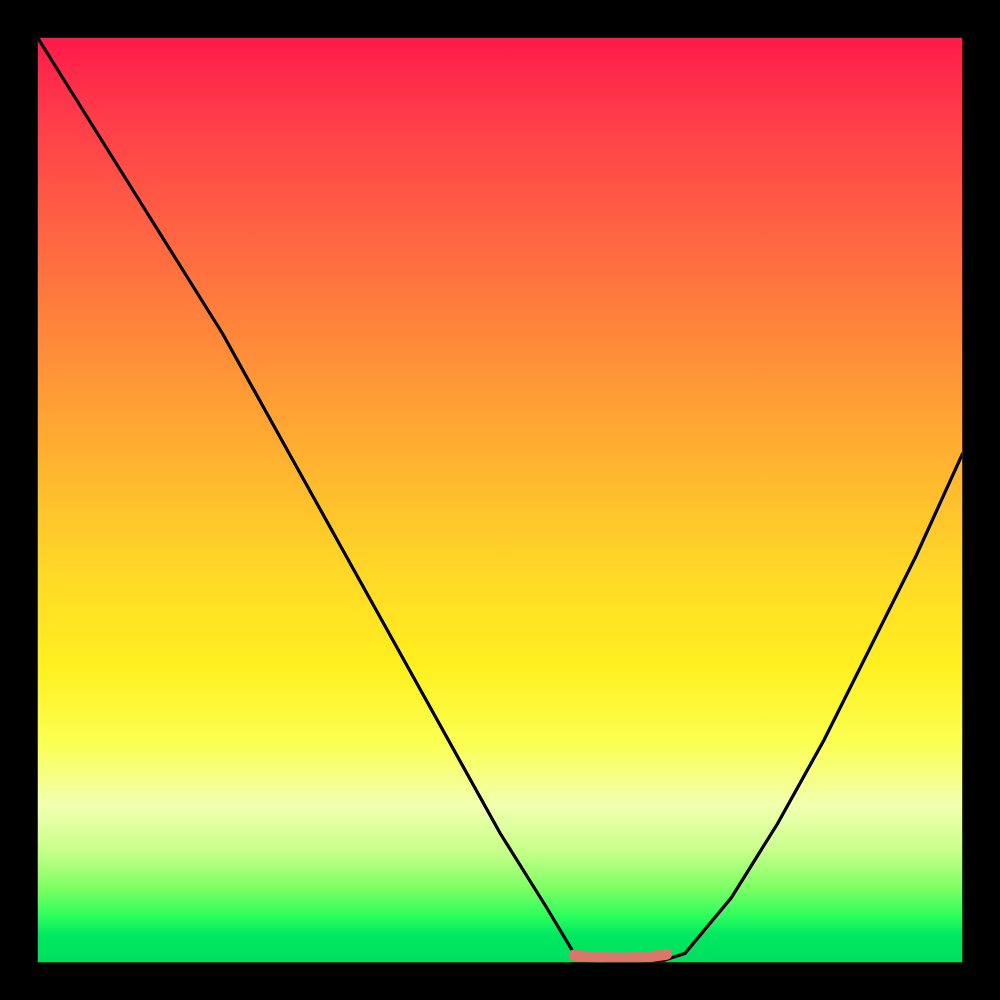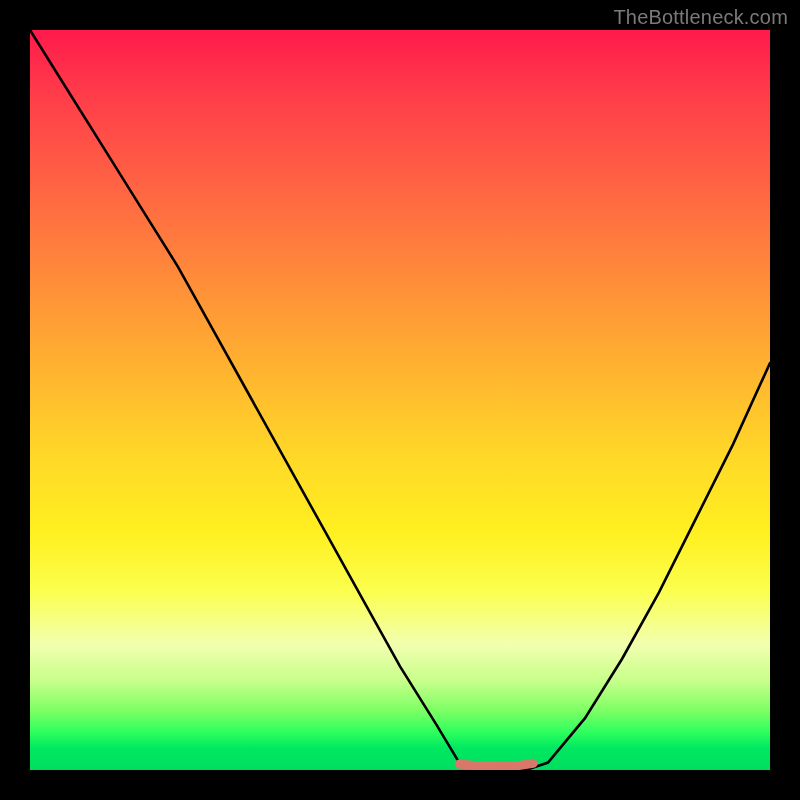--- a/index.html
+++ b/index.html
@@ -58,21 +58,20 @@
     color: #7a7a7a;
     font-size: 20px;
     letter-spacing: 0.2px;
     user-select: none;
   }
 </style>
 </head>
 <body>
 
 <div class="frame">
-  <div class="watermark">TheBottleneck.com</div>
 
   <div class="plot">
     <div class="gradient"></div>
     <svg class="curve" width="740" height="740" viewBox="0 0 740 740">
       <path fill="none" stroke="#000" stroke-width="2.6" stroke-linecap="round" d="M0.0 0.0 L37.0 59.2 L74.0 118.4 L111.0 177.6 L148.0 236.8 L185.0 303.4 L222.0 370.0 L259.0 436.6 L296.0 503.2 L333.0 569.8 L370.0 636.4 L407.0 695.6 L429.2 732.6 L458.8 740.0 L495.8 740.0 L518.0 732.6 L555.0 688.2 L592.0 629.0 L629.0 562.4 L666.0 488.4 L703.0 414.4 L740.0 333.0"></path>
       <path fill="none" stroke="#d9776b" stroke-width="9" stroke-linecap="round" d="M429.2 734.1 L444.0 735.6 L458.8 736.3 L473.6 736.3 L488.4 735.6 L503.2 733.3"></path>
     </svg>
   </div>
 </div>
 

